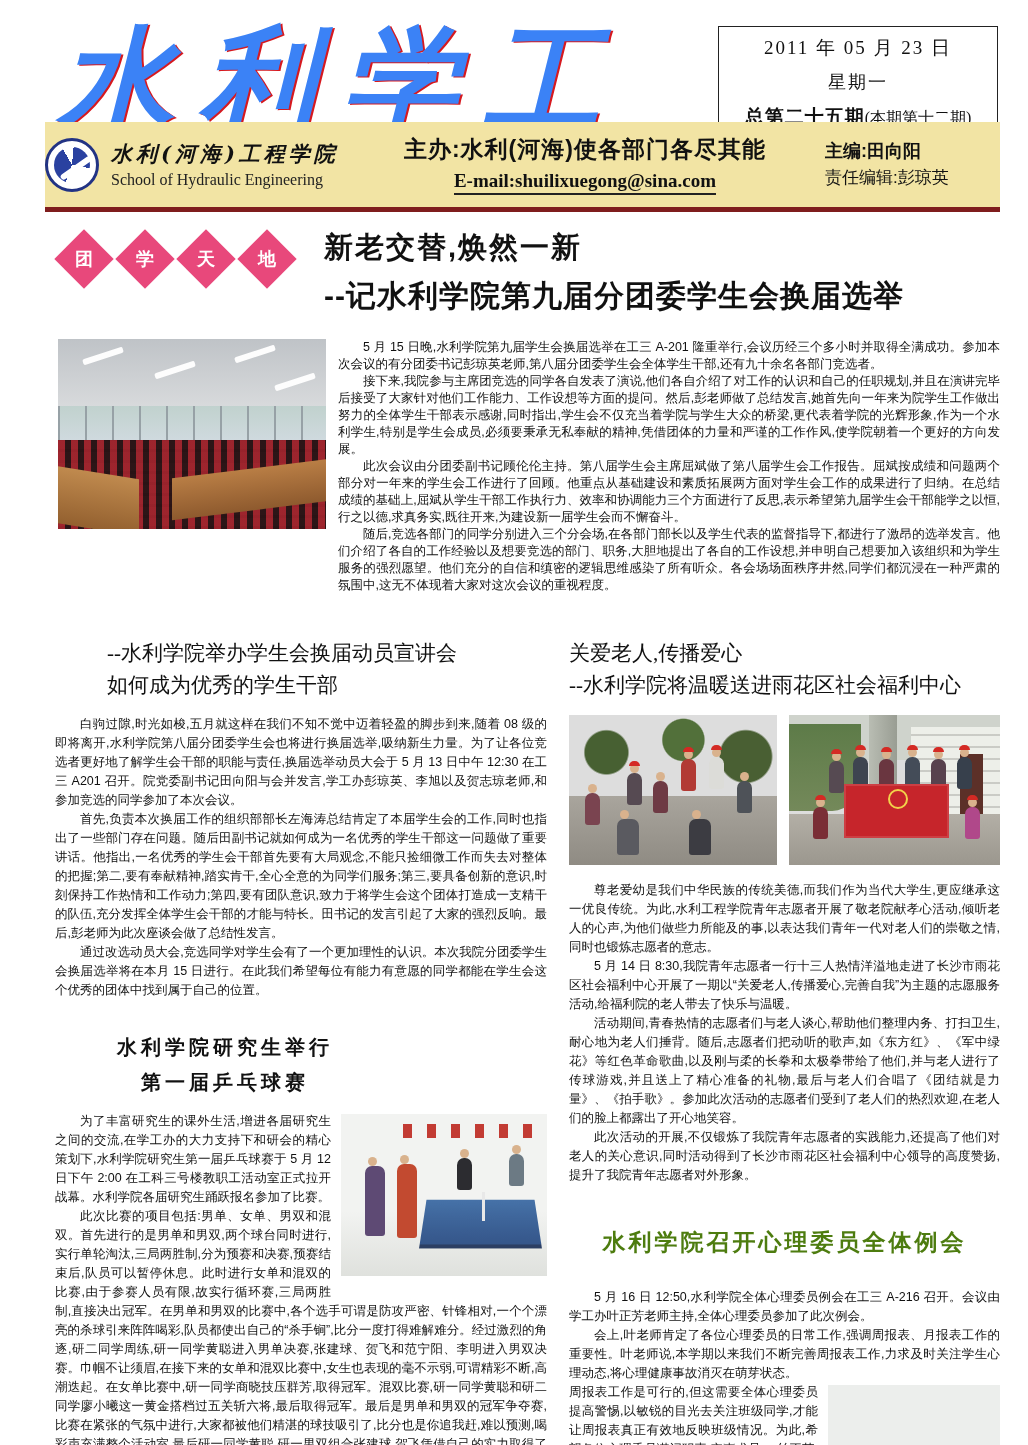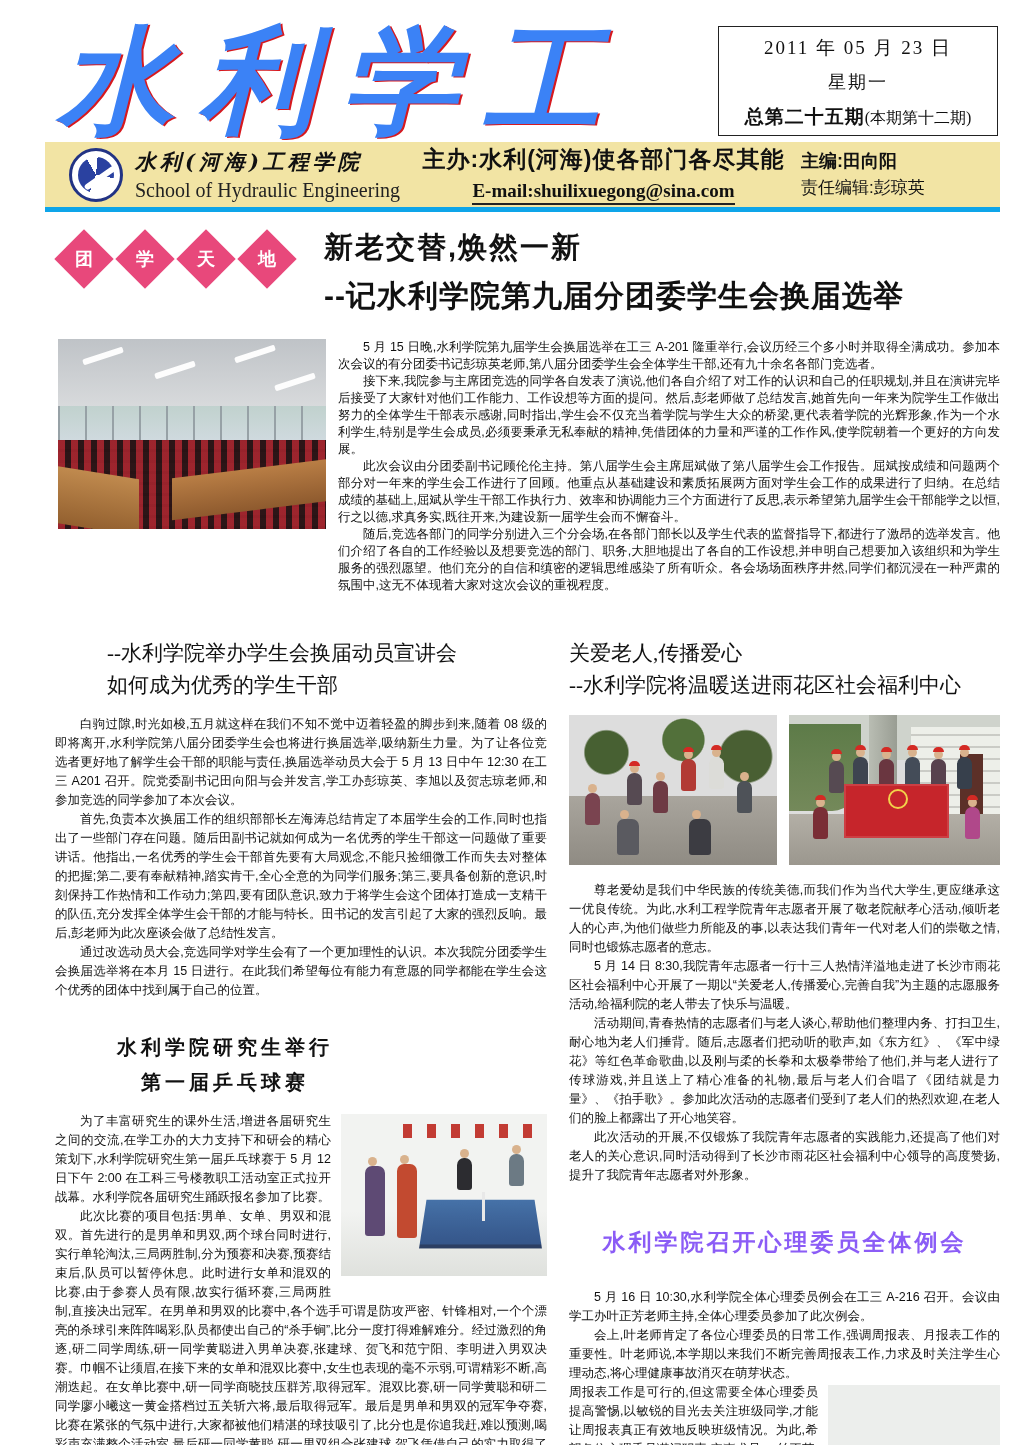--- a/index.html
+++ b/index.html
@@ -12,32 +12,32 @@
   .paper-title { position:absolute; left:58px; top:20px; font-family:"DejaVu Serif", serif;
     font-style:italic; font-weight:bold; font-size:116px; line-height:1.05; color:#3b82f6;
     letter-spacing:26px; white-space:nowrap; text-shadow:2px 1px 0 #d6191f; }
   .datebox { position:absolute; right:30px; top:26px; width:280px; background:#fff;
     border:1px solid #222; text-align:center; padding:8px 4px 5px; font-family:"Liberation Serif", serif; }
   .datebox .d1 { font-size:19px; letter-spacing:2px; }
   .datebox .d2 { font-size:18px; margin-top:9px; letter-spacing:2px; }
   .datebox .d3 { margin-top:10px; font-size:16px; white-space:nowrap; }
   .datebox .d3 b { font-size:19px; letter-spacing:1px; }
 
-  .orgbar { position:absolute; left:45px; right:28px; bottom:0; height:70px; background:#f2e4a4;
-    border-bottom:5px solid #0ea5e9; display:flex; align-items:center; padding:0 24px; gap:12px; }
+  .orgbar { position:absolute; left:45px; right:28px; bottom:0; height:90px; background:#f2e4a4;
+    border-bottom:5px solid #7f1d1d; display:flex; align-items:center; padding:0 0; gap:12px; }
   .logo { width:54px; height:54px; border-radius:50%; border:3px solid #223384; background:#fff;
     position:relative; overflow:hidden; flex:0 0 auto; }
   .logo .swirl { position:absolute; inset:6px; border-radius:50%;
     background:conic-gradient(from 200deg, #2a41a0 0 130deg, #ffffff 130deg 165deg, #2a41a0 165deg 260deg, #ffffff 260deg 360deg); }
   .logo .slash { position:absolute; left:10px; top:24px; width:36px; height:6px; background:#fff;
     transform:rotate(-35deg); border-radius:3px; }
   .orgnames { flex:0 0 auto; padding-right:6px; }
   .org-cn { font-family:"DejaVu Serif", serif; font-style:italic; font-weight:bold;
     font-size:21px; letter-spacing:4px; }
-  .org-en { font-family:"Liberation Serif", serif; font-size:20px; margin-top:3px; color:#222; }
+  .org-en { font-family:"Liberation Serif", serif; font-size:16px; margin-top:3px; color:#222; }
   .sponsor-col { flex:1; text-align:center; }
   .sponsor { font-size:23px; font-weight:bold; letter-spacing:1px; }
   .email { display:inline-block; font-family:"Liberation Serif", serif; font-weight:bold;
     font-size:19px; margin-top:5px; border-bottom:2px solid #222; padding-bottom:1px; }
   .editor-col { flex:0 0 175px; font-size:17px; line-height:1.5; }
   .editor-col .e1 { font-weight:bold; font-size:18px; }
 
   
   .badge-head-row { display:flex; margin:16px 28px 0 55px; }
   .diamonds { display:flex; flex:0 0 255px; padding:10px 0 0 8px; }
@@ -68,21 +68,21 @@
   .pp-header { margin:30px 0 12px 0; width:340px; text-align:center;
     font-family:"DejaVu Serif", serif; font-weight:bold; font-size:20px;
     letter-spacing:4px; line-height:1.75; }
   .pp-photo { float:right; width:206px; height:162px; margin:2px 0 8px 10px; }
 
   .welfare-photos { display:flex; gap:12px; margin:6px 0 16px; }
   .wp1 { width:208px; height:150px; flex:0 0 auto; }
   .wp2 { flex:1; height:150px; }
 
   .psy-header { text-align:center; font-family:"Liberation Serif", serif; font-weight:600;
-    color:#8b5cf6; font-size:23px; letter-spacing:3px; margin:42px 0 30px; }
+    color:#4d7c0f; font-size:23px; letter-spacing:3px; margin:42px 0 30px; }
   .psy-photo { float:right; width:172px; height:120px; margin:2px 0 6px 10px; }
 
   
   .photo { position:relative; overflow:hidden; background:#ddd; }
   .abs { position:absolute; }
 
   
   .ph-ceiling { left:0; top:0; right:0; height:36%; background:linear-gradient(#bfc3c7,#d8dadc); }
   .ph-light { width:42px; height:6px; background:#fdfdfd; transform:rotate(-18deg); border-radius:2px; }
   .ph-windows { left:0; top:35%; right:0; height:19%; background:#d2dce1;
@@ -285,21 +285,21 @@
       <div class="col-body">
         <p>尊老爱幼是我们中华民族的传统美德,而我们作为当代大学生,更应继承这一优良传统。为此,水利工程学院青年志愿者开展了敬老院献孝心活动,倾听老人的心声,为他们做些力所能及的事,以表达我们青年一代对老人们的崇敬之情,同时也锻炼志愿者的意志。</p>
         <p>5 月 14 日 8:30,我院青年志愿者一行十三人热情洋溢地走进了长沙市雨花区社会福利中心开展了一期以“关爱老人,传播爱心,完善自我”为主题的志愿服务活动,给福利院的老人带去了快乐与温暖。</p>
         <p>活动期间,青春热情的志愿者们与老人谈心,帮助他们整理内务、打扫卫生,耐心地为老人们捶背。随后,志愿者们把动听的歌声,如《东方红》、《军中绿花》等红色革命歌曲,以及刚与柔的长拳和太极拳带给了他们,并与老人进行了传球游戏,并且送上了精心准备的礼物,最后与老人们合唱了《团结就是力量》、《拍手歌》。参加此次活动的志愿者们受到了老人们的热烈欢迎,在老人们的脸上都露出了开心地笑容。</p>
         <p>此次活动的开展,不仅锻炼了我院青年志愿者的实践能力,还提高了他们对老人的关心意识,同时活动得到了长沙市雨花区社会福利中心领导的高度赞扬,提升了我院青年志愿者对外形象。</p>
       </div>
 
       <div class="psy-header">水利学院召开心理委员全体例会</div>
 
       <div class="col-body">
-        <p>5 月 16 日 10:30,水利学院全体心理委员例会在工三 A-216 召开。会议由学工办叶正芳老师主持,全体心理委员参加了此次例会。</p>
+        <p>5 月 16 日 12:50,水利学院全体心理委员例会在工三 A-216 召开。会议由学工办叶正芳老师主持,全体心理委员参加了此次例会。</p>
         <p>会上,叶老师肯定了各位心理委员的日常工作,强调周报表、月报表工作的重要性。叶老师说,本学期以来我们不断完善周报表工作,力求及时关注学生心理动态,将心理健康事故消灭在萌芽状态。</p>
         <div class="photo psy-photo">
           <div class="abs ph-wall"></div>
 
         </div>
         <p class="no-indent">周报表工作是可行的,但这需要全体心理委员提高警惕,以敏锐的目光去关注班级同学,才能让周报表真正有效地反映班级情况。为此,希望各位心理委员谨记职责,实事求是,一丝不苟,坚持不懈,对班集体负责,对同学负责,争当一名优秀的班级干部。</p>
 
       </div>
     </div>
   </div>

